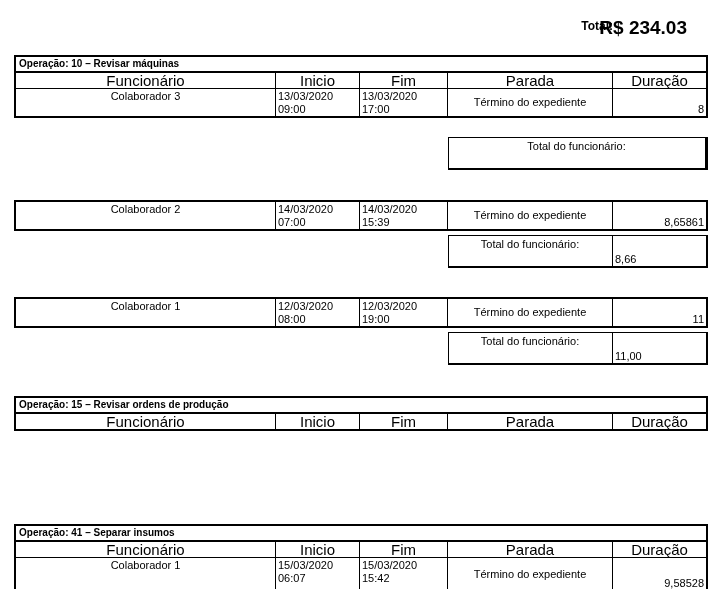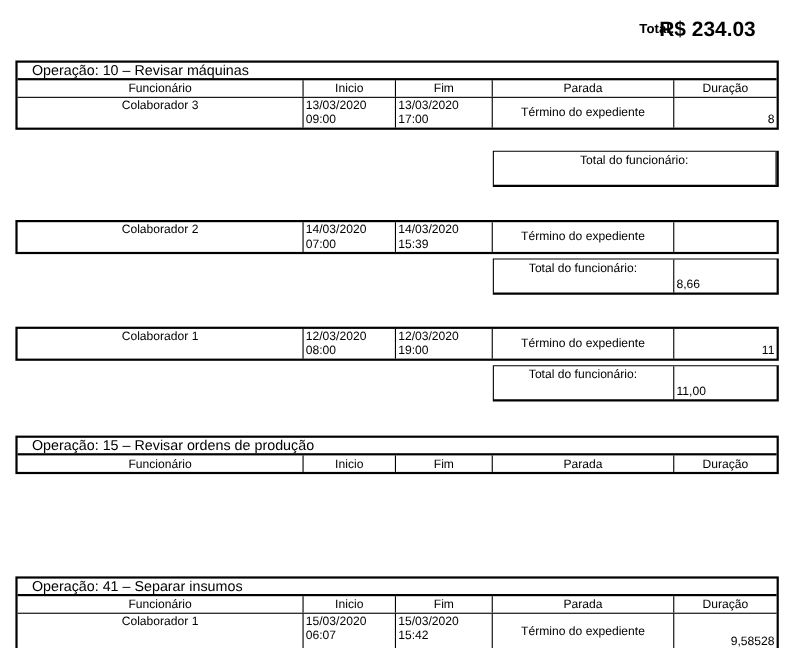--- a/index.html
+++ b/index.html
@@ -7,24 +7,24 @@
         font-family:"Liberation Sans",sans-serif;color:#000;}
   *{box-sizing:border-box;}
 
   .grand-total-label{position:absolute;top:19px;right:113px;font-size:12px;font-weight:bold;}
   .grand-total-value{position:absolute;top:17px;right:39px;font-size:19px;font-weight:bold;}
 
   .block{position:absolute;left:14px;width:694px;border:2px solid #000;background:#fff;}
 
   .title-row{height:15px;border-bottom:1px solid #000;text-align:center;
              font-size:11px;font-weight:bold;line-height:14px;}
-  .op-row{height:16px;border-bottom:2px solid #000;font-size:13px;font-weight:normal;
-          line-height:14px;padding-left:13px;}
+  .op-row{height:16px;border-bottom:2px solid #000;font-size:10px;font-weight:bold;
+          line-height:14px;padding-left:3px;}
 
-  .header-row{display:flex;height:16px;border-bottom:1px solid #000;font-size:11px;}
+  .header-row{display:flex;height:16px;border-bottom:1px solid #000;font-size:15px;}
   .header-row.no-bb{height:15px;border-bottom:none;}
   .hc{text-align:center;line-height:14px;padding-top:1px;}
   .w-func{width:260px;border-right:1px solid #000;}
   .w-inicio{width:84px;border-right:1px solid #000;}
   .w-fim{width:88px;border-right:1px solid #000;}
   .w-parada{width:165px;border-right:1px solid #000;}
   .w-dur{width:93px;}
 
   .data-row{display:flex;height:27px;font-size:11px;}
   .data-row.tall{height:32px;}
@@ -82,20 +82,21 @@
       <div class="c-func">Colaborador 2</div>
       <div class="c-date c-inicio">
         <div>14/03/2020</div>
         <div>07:00</div>
       </div>
       <div class="c-date c-fim">
         <div>14/03/2020</div>
         <div>15:39</div>
       </div>
       <div class="c-parada">Término do expediente</div>
+      <div class="c-dur">8,65861</div>
     </div>
   </div>
   <div class="total-box" style="top:235px">
     <div class="tb-label">Total do funcionário:</div>
     <div class="tb-value">8,66</div>
   </div>
 
   <div class="block" style="top:297px">
     <div class="data-row">
       <div class="c-func">Colaborador 1</div>

